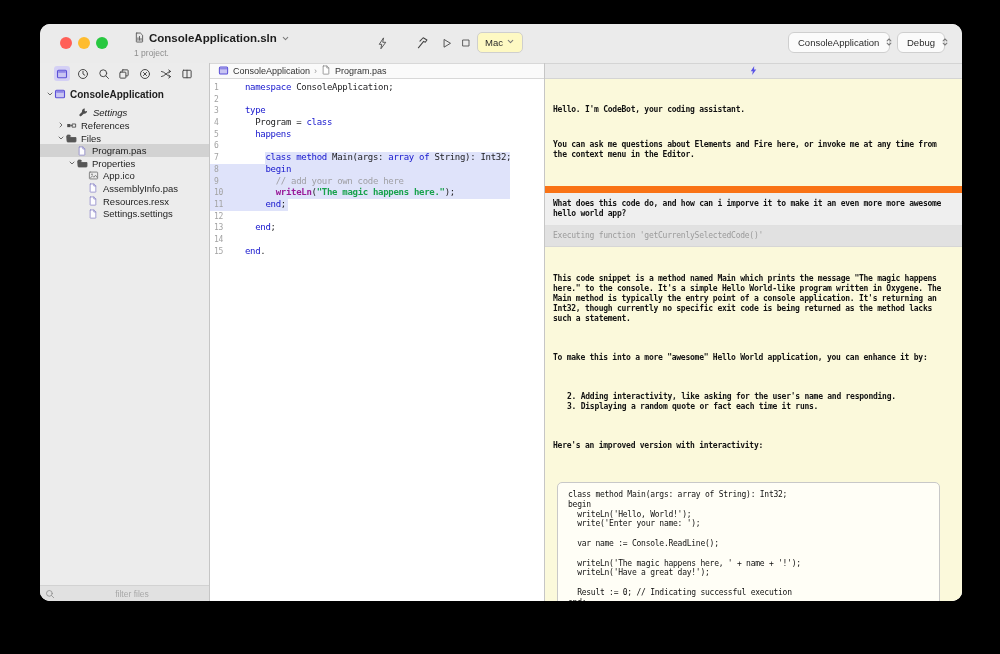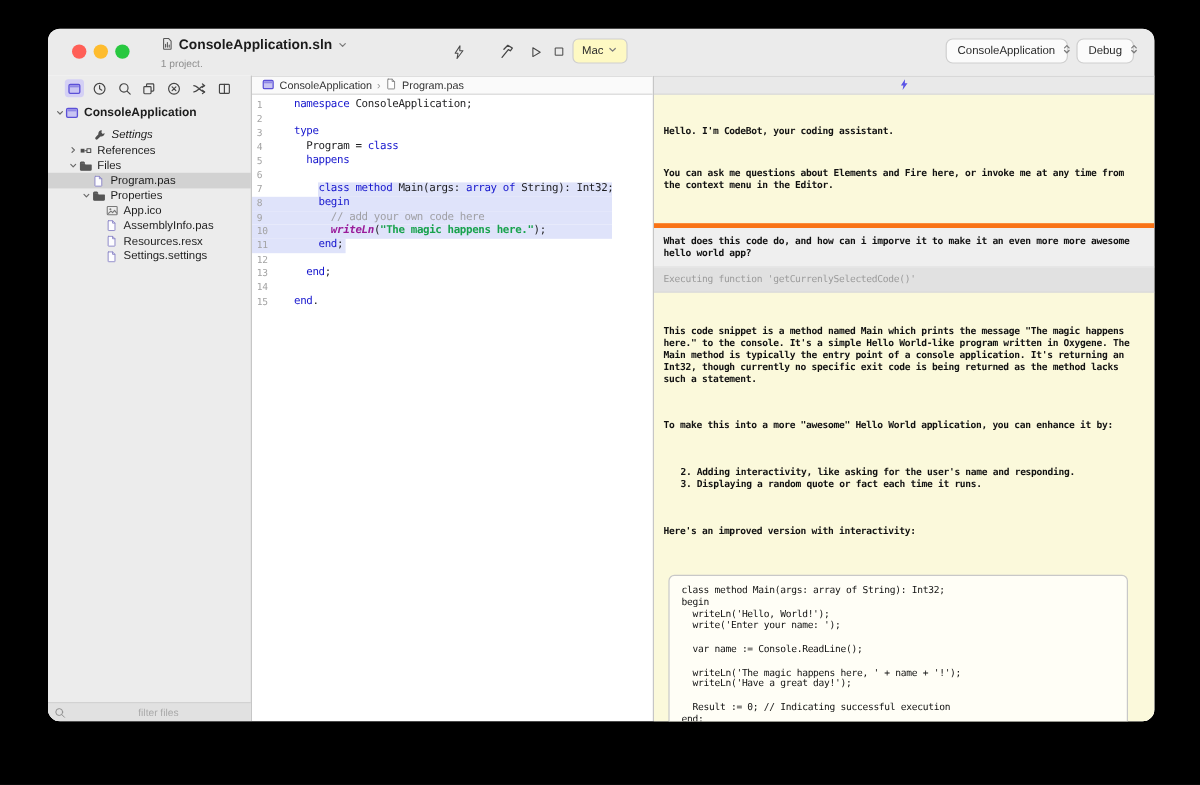--- a/index.html
+++ b/index.html
@@ -43,30 +43,30 @@
   #editor{width:334px;flex:0 0 auto;background:#fff;display:flex;flex-direction:column;}
   #breadcrumb{height:16px;background:#fafafa;border-top:1px solid #d8d8d8;border-bottom:1px solid #d8d8d8;
     display:flex;align-items:center;gap:4px;padding:0 8px;font-size:9px;color:#333;}
   .bc-sep{color:#9a9a9a;}
   #code{flex:1;padding-top:3px;font-family:"DejaVu Sans Mono",monospace;font-size:9px;letter-spacing:-0.3px;}
   .line{position:relative;height:11.7px;line-height:11.7px;white-space:pre;}
   .line .hl{position:absolute;top:0;bottom:0;background:#dfe3fa;z-index:0;}
   .line .num{position:absolute;left:4px;top:0;color:#a3a3a3;font-size:8px;z-index:1;}
   .line .codetext{position:absolute;left:35px;top:0;z-index:1;color:#1d1d1f;}
   .kw{color:#1515cd;font-weight:normal;}
-  .fn{color:#9a1b9a;font-weight:bold;font-style:italic;}
+  .fn{color:#9a1b9a;font-weight:bold;}
   .str{color:#18a24d;font-weight:bold;}
   .com{color:#a0a0a5;}
   
   #chat{flex:1;background:#fff;border-left:1px solid #c6c6c6;display:flex;flex-direction:column;min-width:0;
     font-family:"DejaVu Sans Mono",monospace;font-size:8px;letter-spacing:-0.25px;}
   #chat-header{height:16px;background:#e9e9e9;border-top:1px solid #d4d4d4;border-bottom:1px solid #d4d4d4;
     display:flex;align-items:center;justify-content:center;flex:0 0 auto;}
   .block{padding:6px 8px;line-height:10px;white-space:pre-wrap;font-weight:bold;color:#111;}
-  #blk-welcome{background:#fbf9db;border-bottom:4px solid #f97316;}
+  #blk-welcome{background:#fbf9db;border-bottom:7px solid #f97316;}
   #blk-welcome .p + .p{margin-top:5px;}
   #blk-user{background:#efefef;border-bottom:1px solid #e0e0e0;}
   #blk-exec{background:#e1e1e1;border-bottom:1px solid #d6d6d6;color:#9b9b9b;font-weight:normal;padding:5px 8px;}
   #blk-answer{background:#fbf9db;padding:7px 8px 6px 8px;}
   #blk-answer .p{margin-bottom:9px;}
   #answer-list{margin:0 0 9px 0;padding:0 0 0 14px;list-style:none;}
   #answer-list div{line-height:10px;}
   #codebox{background:#fffef6;border:1px solid #c8c8c8;border-radius:5px;margin:2px 14px 7px 4px;
     padding:7px 10px;line-height:9.8px;white-space:pre;font-weight:normal;color:#111;overflow:hidden;}
 </style>

